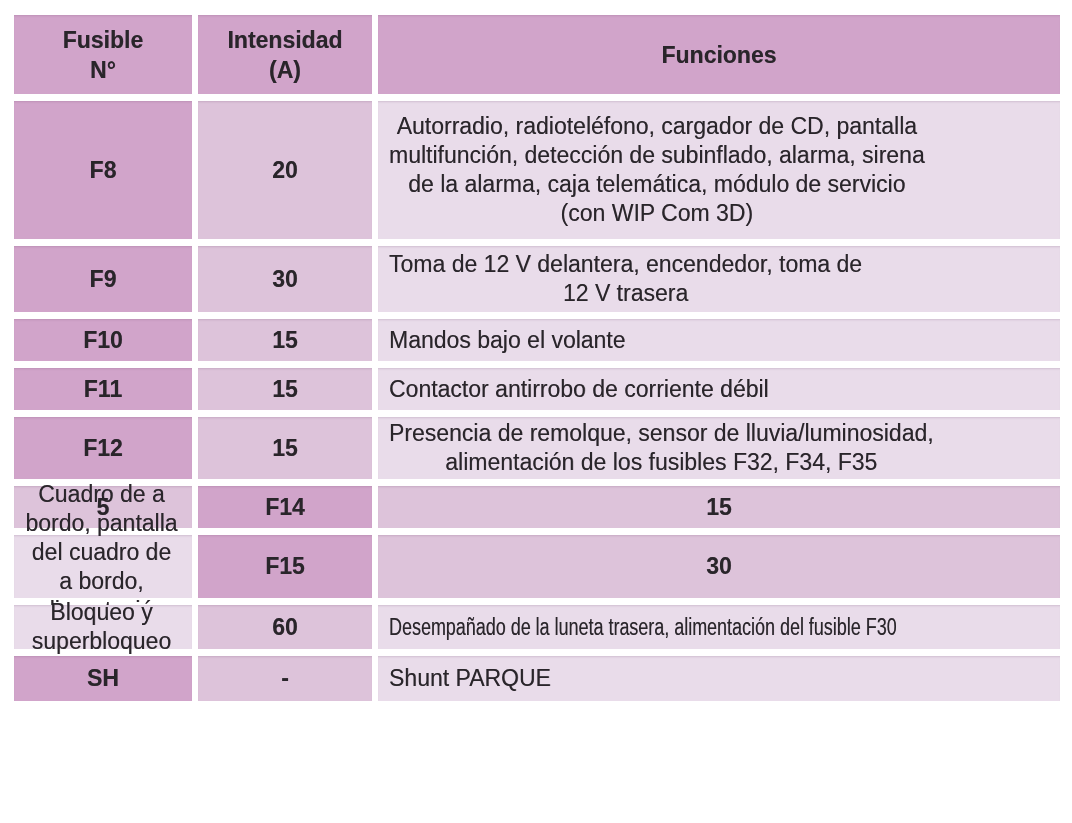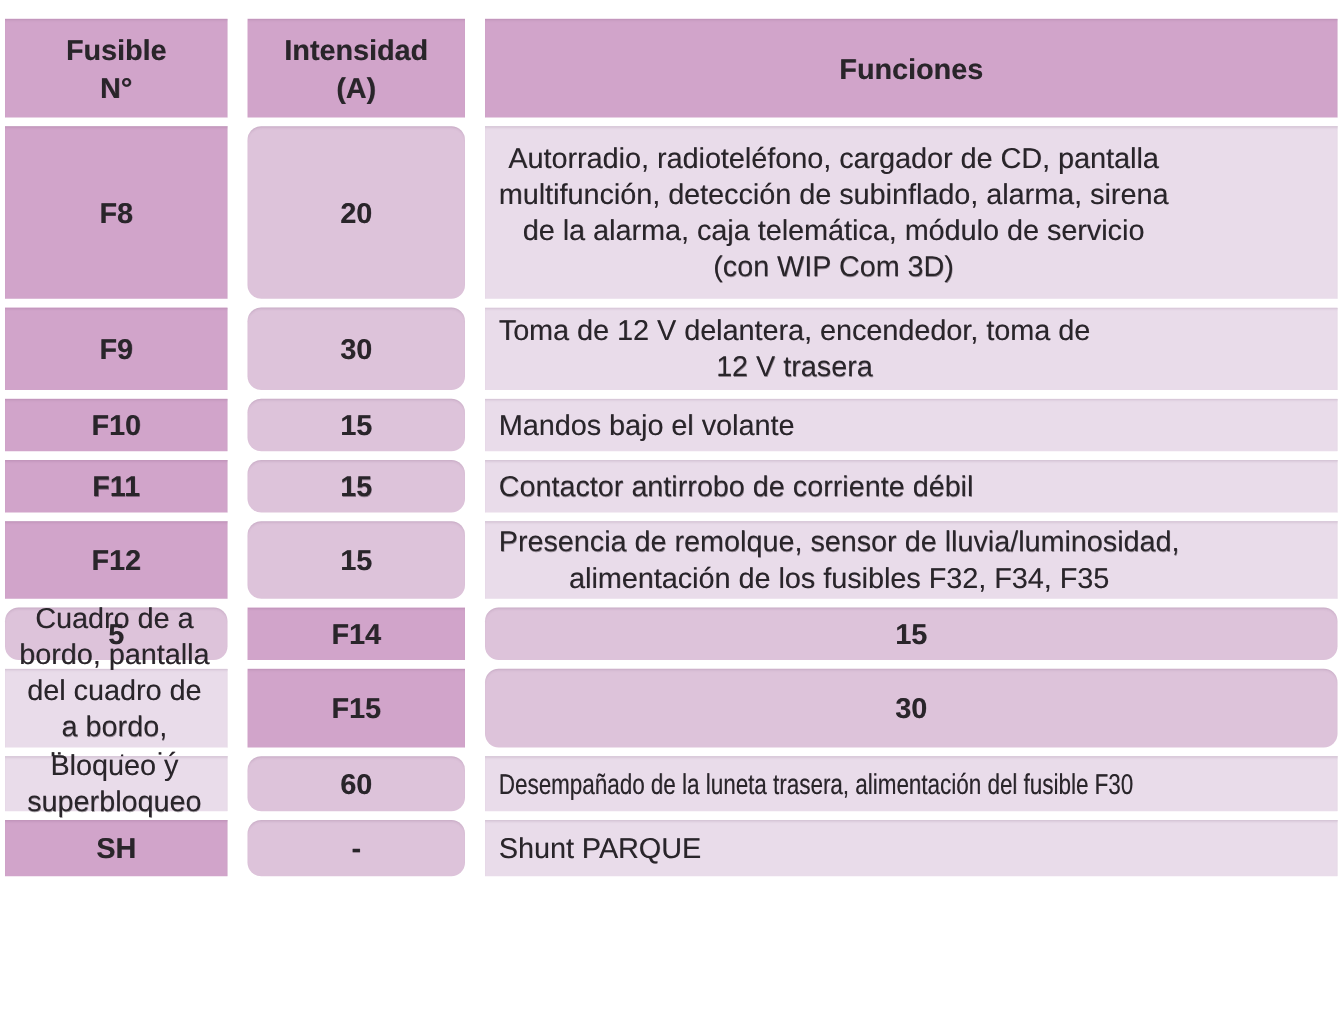--- a/index.html
+++ b/index.html
@@ -17,26 +17,26 @@
     width: 1072px;
     height: 823px;
     background: #ffffff;
     font-family: "Liberation Sans", "DejaVu Sans", sans-serif;
     color: var(--c-text);
   }
   .page { position: relative; width: 1072px; height: 823px; overflow: hidden; }
 
   .fuse-table {
     position: absolute;
-    left: 4px;
+    left: 14px;
     top: 15px;
     display: grid;
     grid-template-columns: 178px 174px 682px;
     grid-template-rows: 79px 138px 66px 42px 42px 62px 42px 63px 44px 45px 46px;
-    gap: 7px 16px;
+    gap: 7px 6px;
     background: var(--c-gap);
   }
 
   .cell {
     display: flex;
     align-items: center;
     font-size: 23px;
     line-height: 29px;
     box-shadow: inset 0 2px 2px -1px rgba(100, 60, 100, 0.18);
     text-shadow: 0.3px 0.3px 0.5px rgba(40, 30, 40, 0.45);
@@ -52,21 +52,20 @@
     background: var(--c-fuse);
     font-weight: bold;
     justify-content: center;
     text-align: left;
   }
   .c2 {
     background: var(--c-amps);
     font-weight: bold;
     justify-content: center;
     text-align: center;
-    border-radius: 11px;
   }
   .c3 {
     background: var(--c-func);
     justify-content: flex-start;
     text-align: center;
     padding: 0 14px 0 11px;
   }
   .txt { white-space: pre-line; }
   .narrow {
     display: inline-block;

